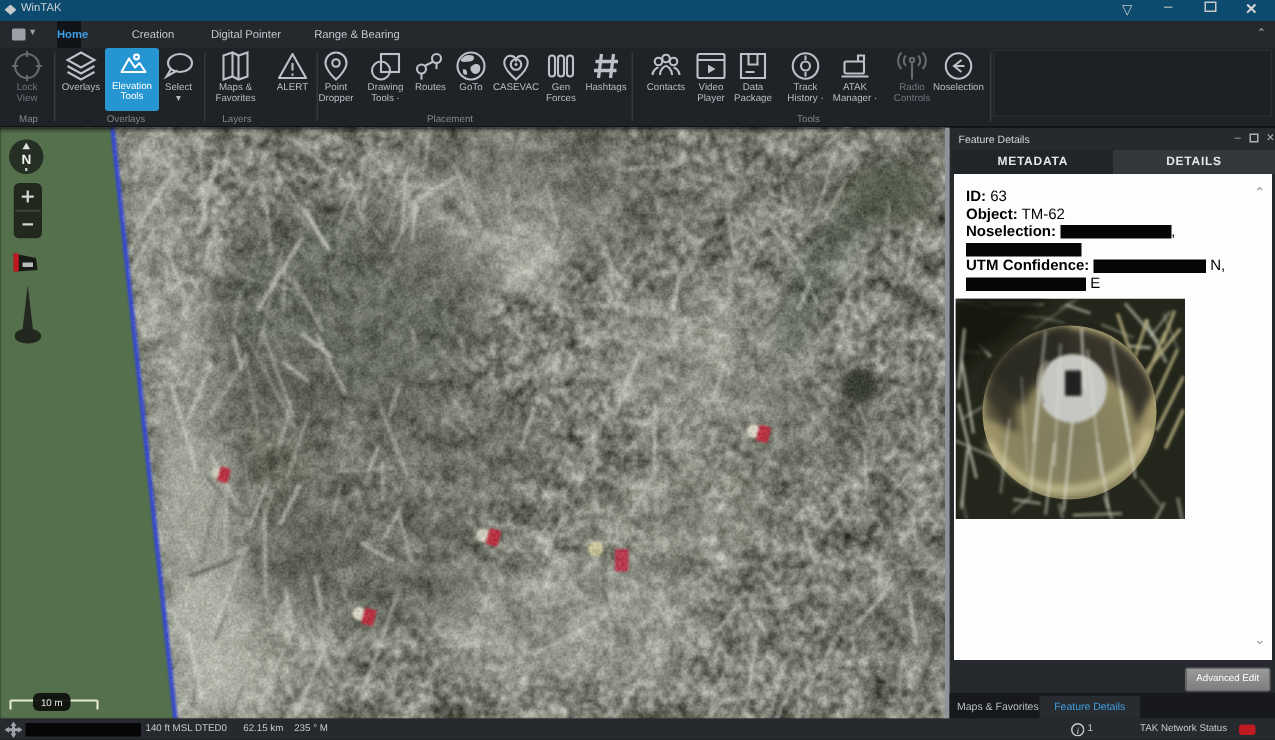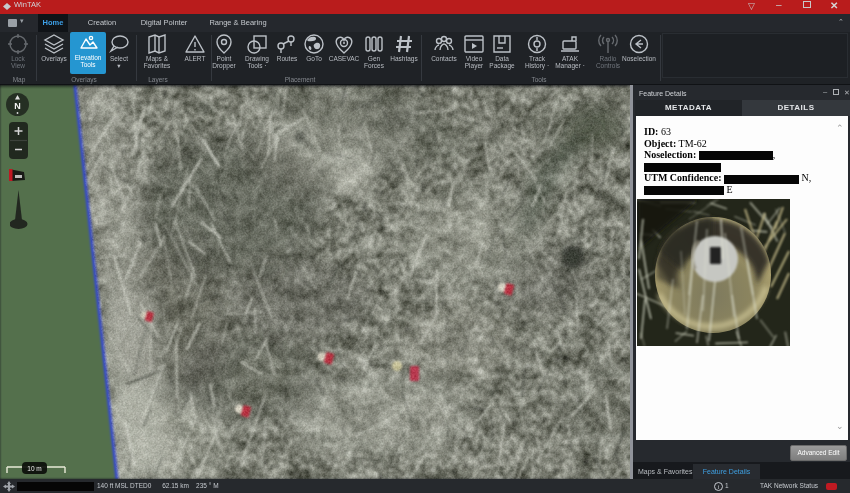--- a/index.html
+++ b/index.html
@@ -1,38 +1,38 @@
 <!DOCTYPE html>
 <html><head><meta charset="utf-8">
 <style>
 *{margin:0;padding:0;box-sizing:border-box}
 html,body{width:850px;height:493px;overflow:hidden;background:#1c1f23;font-family:"Liberation Sans",sans-serif}
 #app{position:relative;width:850px;height:493px;background:#1c1f23}
 .abs{position:absolute}
 
-#titlebar{left:0;top:0;width:850px;height:14px;background:#b91c1c;color:#cfd3d8;font-size:8px}
+#titlebar{left:0;top:0;width:850px;height:14px;background:#0c4a6e;color:#cfd3d8;font-size:8px}
 #tabrow{left:0;top:14px;width:850px;height:18px;background:#25282d}
 .tab{position:absolute;top:0;height:18px;line-height:18px;font-size:7.5px;color:#c4c8cd;text-align:center}
 #ribbon{left:0;top:32px;width:850px;height:53px;background:#1f2226;border-bottom:1px solid #101215}
 .rbtn{position:absolute;top:1px;height:44px;text-align:center;color:#b9bdc3}
 .rbtn .ic{display:block;margin:0 auto}
 .rbtn .lb{font-size:6.5px;line-height:7px;display:block}
 .rgl{position:absolute;top:44px;font-size:6.5px;color:#83878d;text-align:center;width:60px}
 .rsep{position:absolute;top:3px;height:46px;width:1px;background:#35393f}
 
 #map{left:0;top:85px;width:633px;height:394px;overflow:hidden}
 #mapsvg{filter:blur(0.8px)}
 
 .mapctl{position:absolute;color:#fff}
 
 #panel{left:633px;top:85px;width:217px;height:394px;background:#26292e}
 #phead{position:absolute;left:2px;top:2px;width:215px;height:13px;color:#d2d5d9;font-size:7.5px;line-height:13px}
 .ptab{position:absolute;top:15px;height:16px;line-height:16px;font-size:8px;font-weight:bold;color:#e4e6e9;text-align:center;letter-spacing:.5px}
 #pcontent{position:absolute;left:3px;top:31px;width:212px;height:324px;background:#fdfdfd;color:#000;
-  font-family:Liberation Serif, serif;font-size:10px;line-height:11.6px;padding:10px 0 0 8px}
+  font-family:Liberation Sans, sans-serif;font-size:10px;line-height:11.6px;padding:10px 0 0 8px}
 #pcontent b{font-weight:bold}
 .blk{display:inline-block;background:#060606;height:9px;vertical-align:middle}
 #advbtn{position:absolute;left:157px;top:360px;width:57px;height:16px;background:linear-gradient(#9a9a9a,#7e7e7e);border:1px solid #6a6a6a;border-radius:2px;color:#fff;font-size:6.5px;line-height:14px;text-align:center}
 .btab{position:absolute;top:379px;height:15px;font-size:7px;line-height:15px;text-align:center;white-space:nowrap}
 
 #status{left:0;top:479px;width:850px;height:14px;background:#26292d;color:#c6cacF;font-size:6.5px;line-height:14px}
 </style></head>
 <body>
 <div id="app">
 
@@ -44,21 +44,21 @@
 
   <span style="position:absolute;left:748px;top:1px;font-size:9px;color:#c8c8c8">▽</span>
   <span style="position:absolute;left:776px;top:-1px;font-size:10px;color:#c8c8c8">–</span>
   <span style="position:absolute;left:803px;top:1px;width:8px;height:7px;border:1.5px solid #c8c8c8"></span>
   <span style="position:absolute;left:830px;top:0;font-size:10px;color:#d5d5d5;font-weight:bold">✕</span>
 </div>
 
 <div class="abs" id="tabrow">
   <span style="position:absolute;left:8px;top:5px;width:9px;height:8px;background:#9aa0a6;border-radius:1px"></span>
   <span style="position:absolute;left:20px;top:3px;font-size:7px;color:#9aa0a6">▾</span>
-  <div class="tab" style="left:38px;width:30px;background:#101317;color:#3da0e8;font-weight:bold">Home</div>
+  <div class="tab" style="left:38px;width:16px;background:#101317;color:#3da0e8;font-weight:bold">Home</div>
   <div class="tab" style="left:80px;width:44px">Creation</div>
   <div class="tab" style="left:136px;width:56px">Digital Pointer</div>
   <div class="tab" style="left:206px;width:64px">Range &amp; Bearing</div>
   <span style="position:absolute;left:838px;top:4px;font-size:7px;color:#b5b8bc">⌃</span>
 </div>
 
 <div class="abs" id="ribbon">
   <div id="ribbonbtns">
         <div class="rbtn" style="left:0px;width:36px;color:#70757c;">
           <svg class="ic" width="22" height="22" viewBox="0 0 22 22" opacity="0.45">

